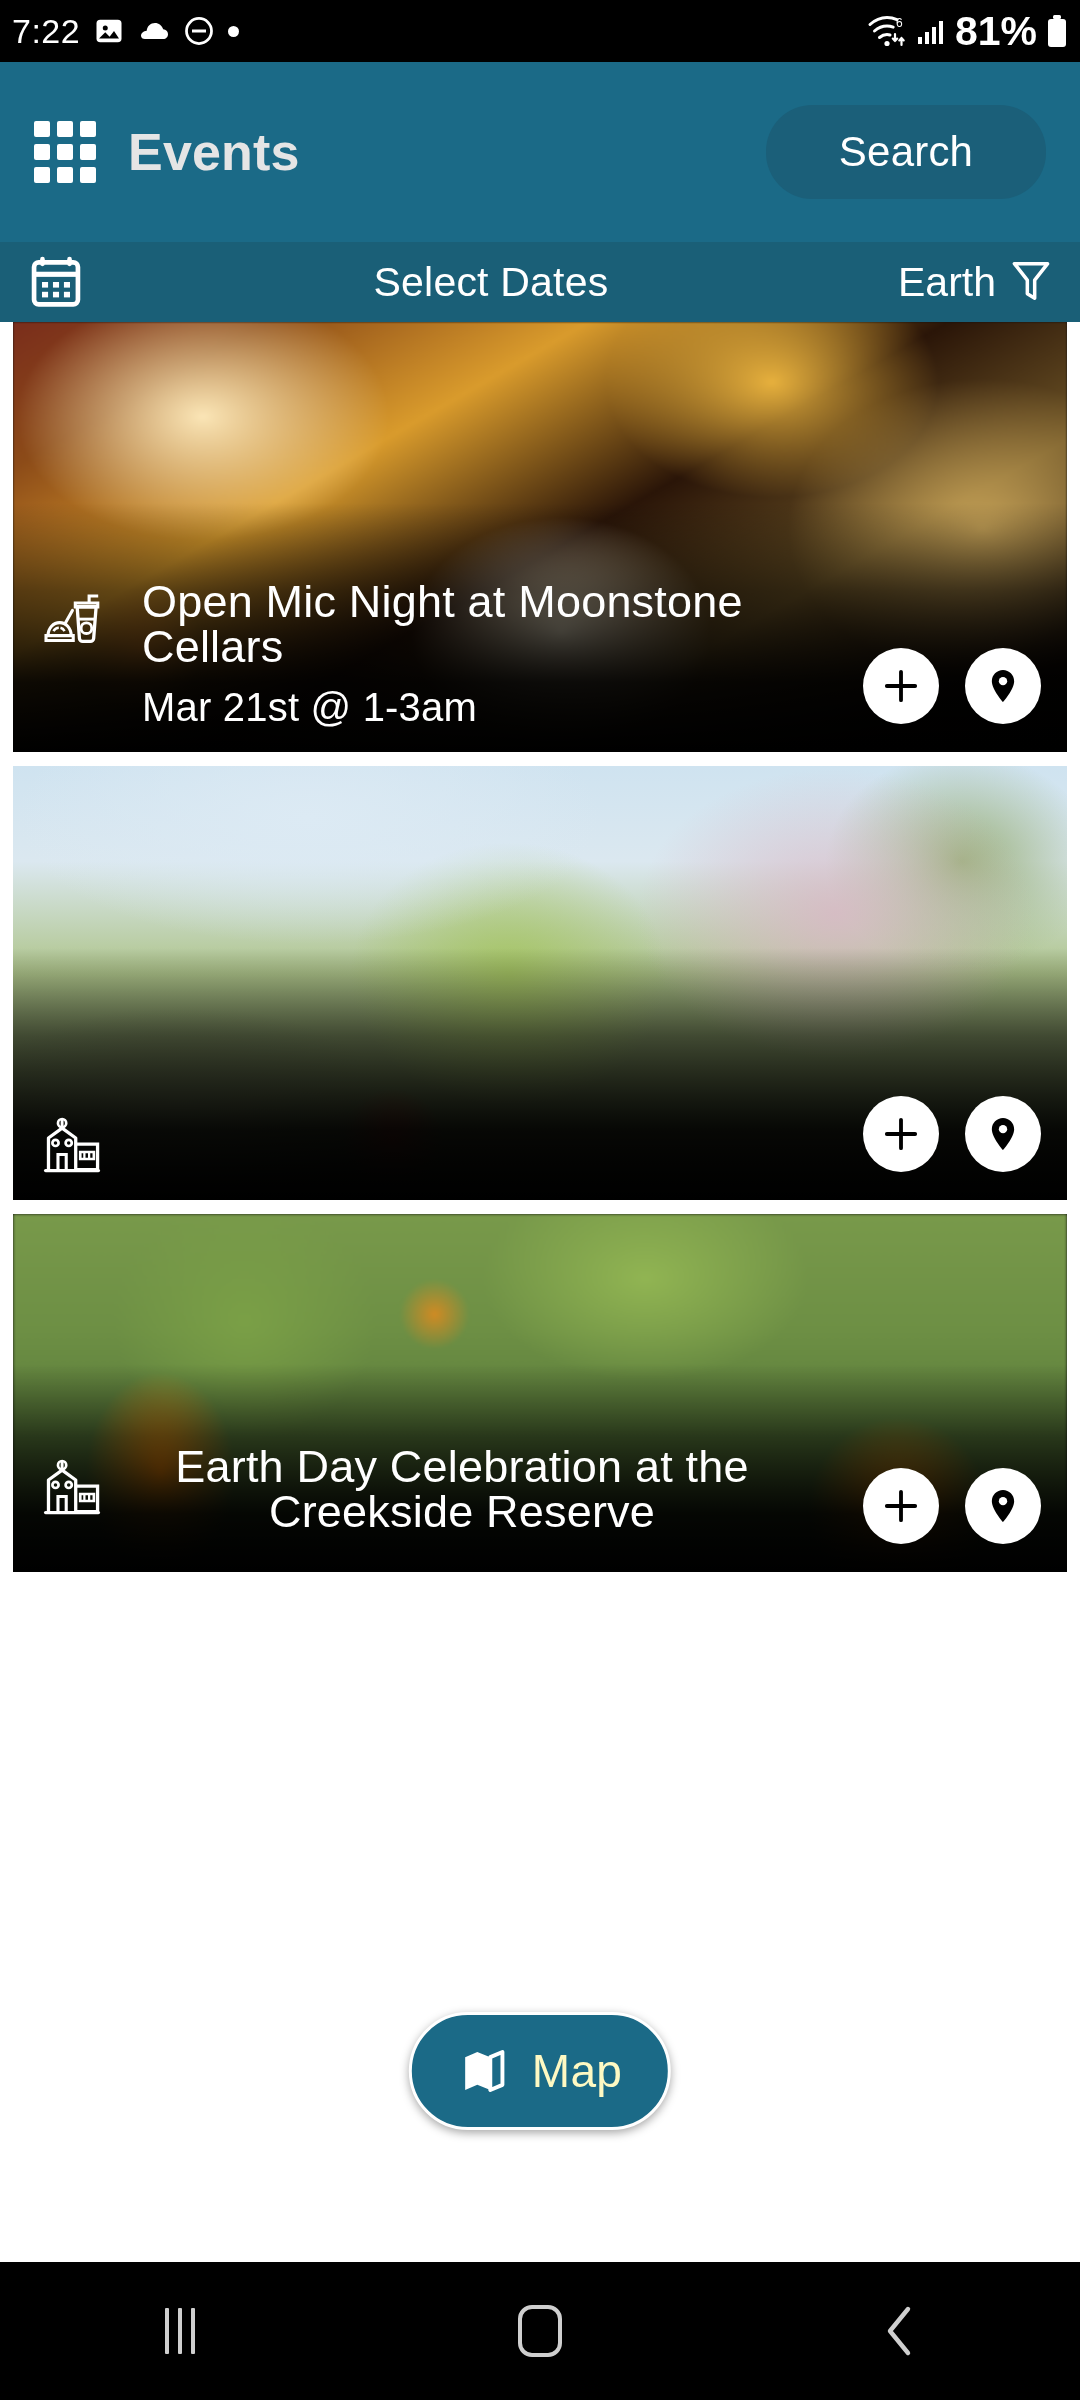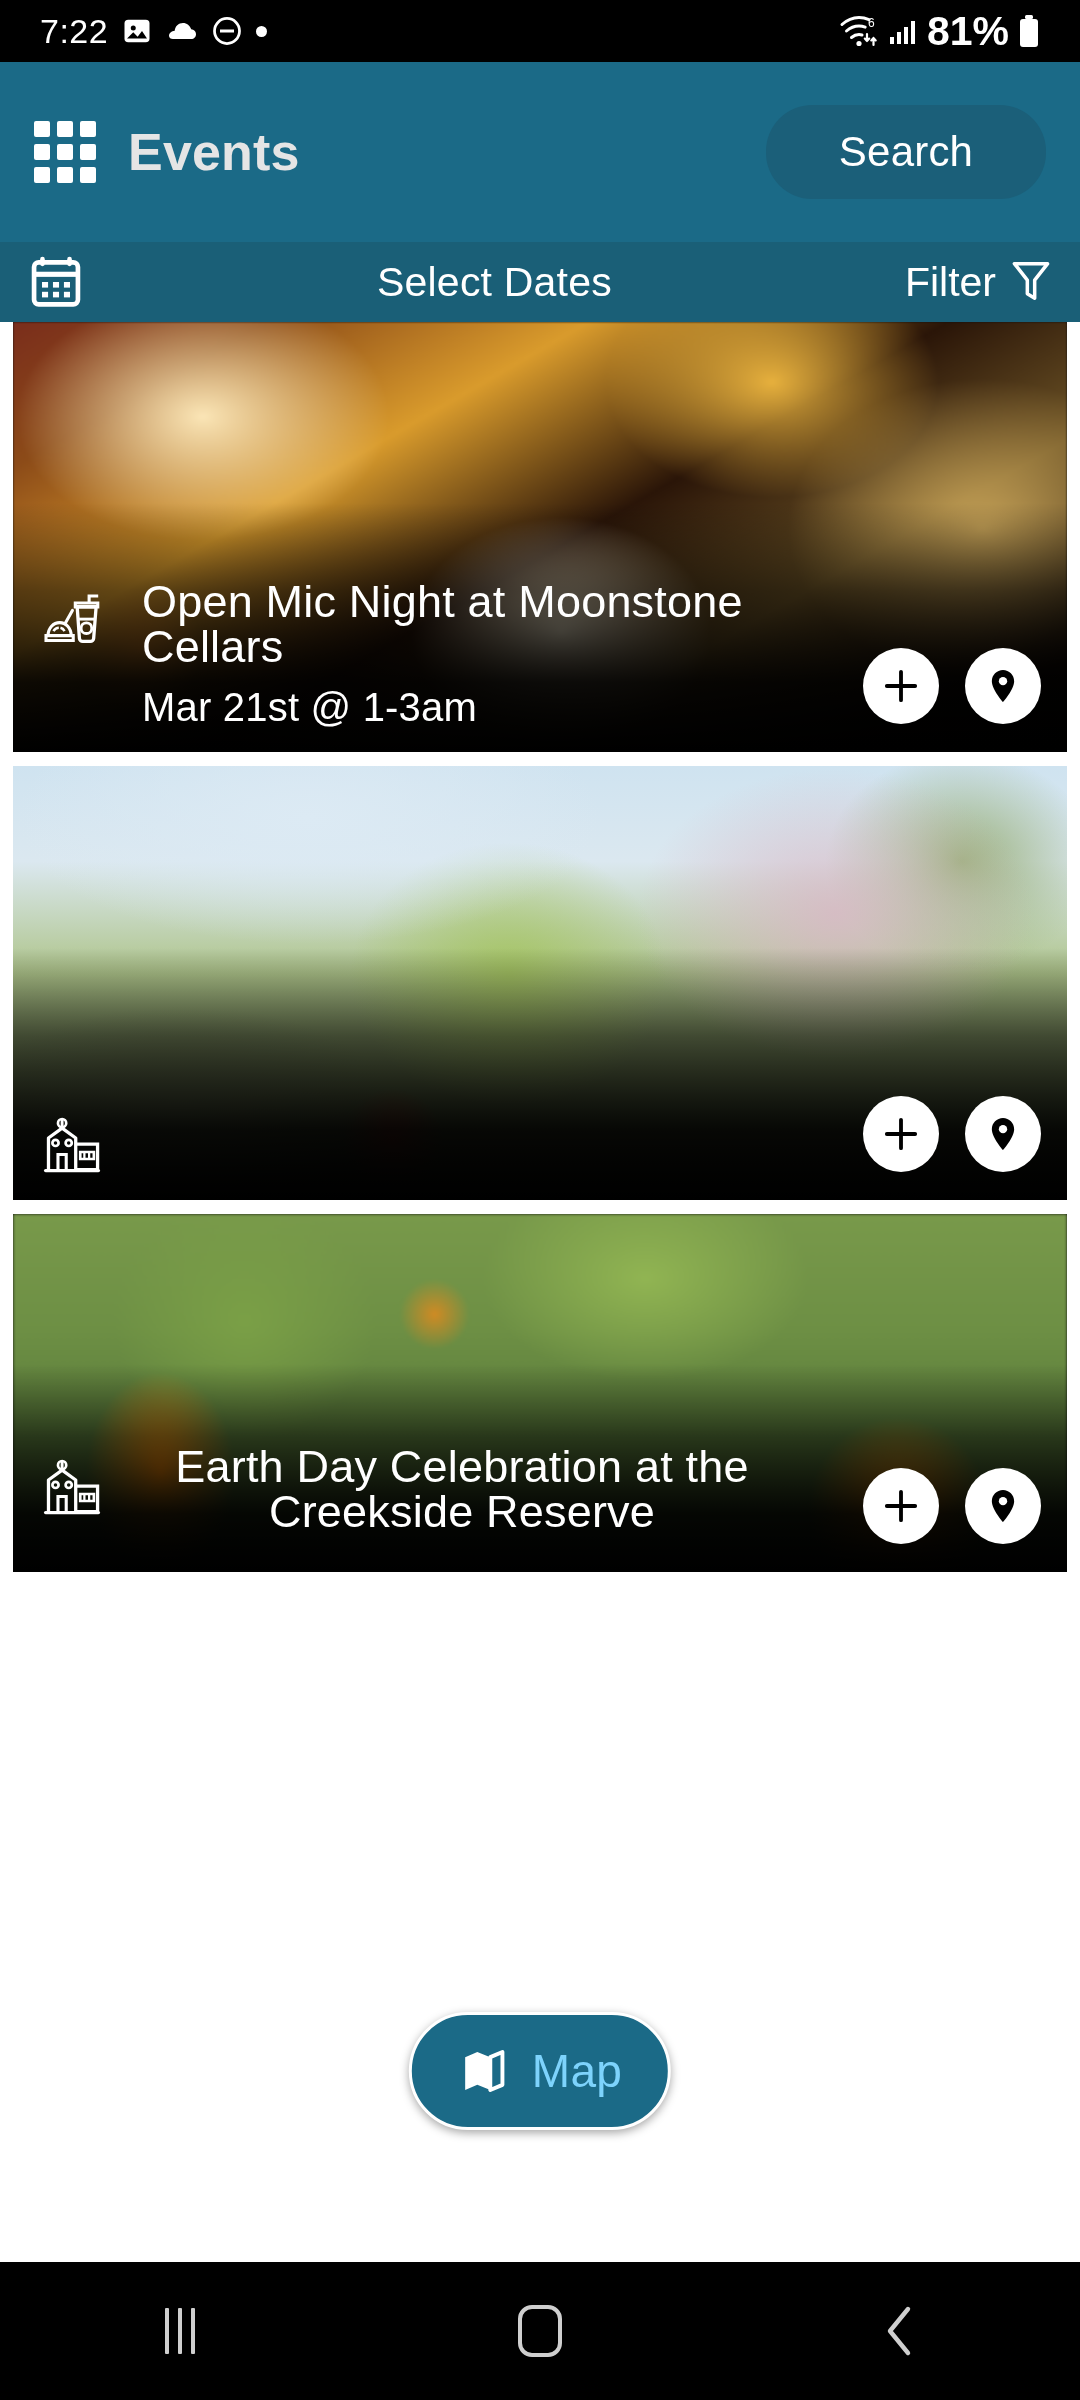--- a/index.html
+++ b/index.html
@@ -9,21 +9,21 @@
     font-family:"Liberation Sans", sans-serif;
     overflow:hidden;
   }
   #screen { position:relative; width:1080px; height:2400px; background:#ffffff; }
 
   
   .statusbar {
     position:absolute; top:0; left:0; width:1080px; height:62px;
     background:#000; color:#fff;
     display:flex; align-items:center; justify-content:space-between;
-    padding:0 40px;
+    padding:0 12px;
   }
   .sb-left { display:flex; align-items:center; gap:14px; }
   .sb-right { display:flex; align-items:center; gap:9px; }
   .sb-time { font-size:34px; font-weight:400; letter-spacing:0.5px; }
   .sb-ico { display:inline-flex; align-items:center; justify-content:center; }
   .sb-pct { font-size:41px; font-weight:700; letter-spacing:0px; }
   .dot-ico { width:11px; height:11px; border-radius:50%; background:#fff; display:inline-block; }
 
   
   .header {
@@ -124,21 +124,21 @@
 
   
   .map-fab {
     position:absolute; left:50%; transform:translateX(-50%);
     top:2012px;
     display:flex; align-items:center; justify-content:center; gap:22px;
     background:#1b6a87; border:3px solid #ffffff; border-radius:60px;
     height:118px; padding:0 46px; cursor:pointer;
     box-shadow:0 3px 10px rgba(0,0,0,0.35);
   }
-  .map-fab-label { color:#7dd3fc; font-size:46px; letter-spacing:0.3px;text-align:right; }
+  .map-fab-label { color:#fef9c3; font-size:46px; letter-spacing:0.3px;text-align:right; }
   .map-glyph { width:52px; height:52px; }
 
   
   .navbar {
     position:absolute; left:0; bottom:0; width:1080px; height:138px;
     background:#000; display:flex; align-items:center; justify-content:space-around;
   }
   .nav-btn { width:180px; height:100px; display:flex; align-items:center; justify-content:center; cursor:pointer; }
   .recents-ico { display:flex; gap:9px; }
   .recents-ico i { width:4px; height:46px; background:#cfcfcf; display:block; border-radius:1px; }
@@ -228,21 +228,21 @@
         <rect x="6" y="12" width="2.6" height="2.4" fill="#fff"></rect>
         <rect x="10.7" y="12" width="2.6" height="2.4" fill="#fff"></rect>
         <rect x="15.4" y="12" width="2.6" height="2.4" fill="#fff"></rect>
         <rect x="6" y="16.2" width="2.6" height="2.4" fill="#fff"></rect>
         <rect x="10.7" y="16.2" width="2.6" height="2.4" fill="#fff"></rect>
         <rect x="15.4" y="16.2" width="2.6" height="2.4" fill="#fff"></rect>
       </svg>
     </span>
     <div class="subbar-center">Select Dates</div>
     <div class="filter-group">
-      <span>Filter</span>
+      <span>Earth</span>
       <span class="funnel-icon">
         <svg width="42" height="46" viewBox="0 0 24 26">
             <path d="M2.5 2.5h19l-7.4 9.4v10.4l-4.2-2.6V11.9z" fill="none" stroke="#fff" stroke-width="2" stroke-linejoin="round"></path>
           </svg>
       </span>
     </div>
   </div>
 
   <div class="cards">
 

